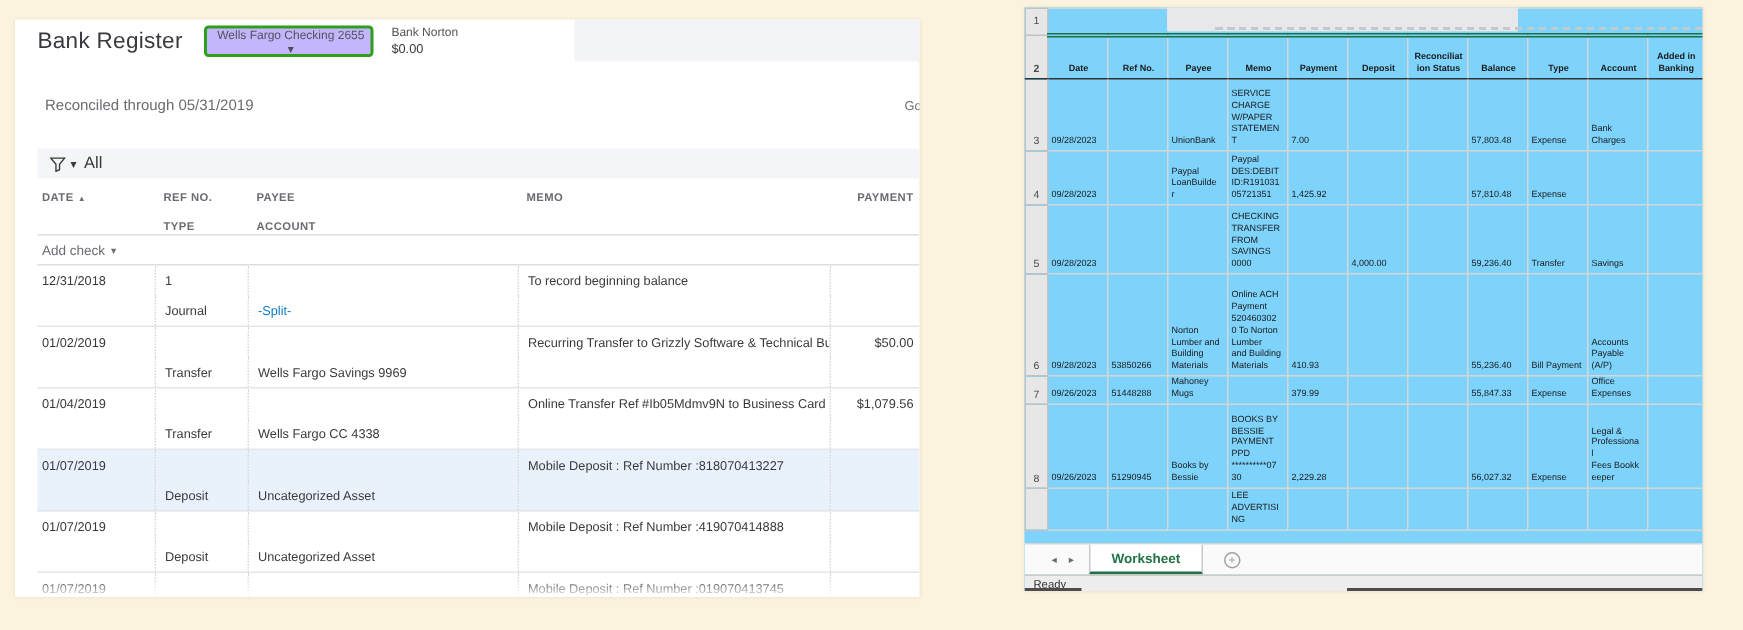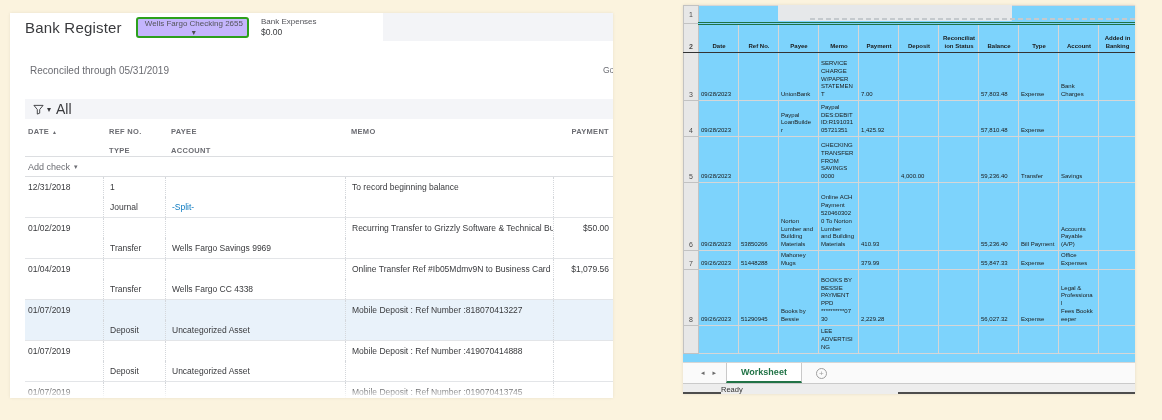--- a/index.html
+++ b/index.html
@@ -19,21 +19,21 @@
   .qb-select .car { font-size:8px; color:#4c4d53; }
   .qb-balance { margin-left:12px; line-height:1.25; }
   .qb-balance .lab { font-size:8px; color:#53545a; }
   .qb-balance .val { font-size:8.5px; color:#393a3d; }
   .qb-reconciled { position:absolute; left:20px; top:52px; font-size:10px; color:#6b6c72; }
   .qb-goto { position:absolute; left:593px; top:52px; font-size:8.5px; color:#6b6c72; white-space:nowrap; }
   .qb-filterbar { position:absolute; left:15px; top:86px; width:588px; height:20px;
     background:#f4f5f8; display:flex; align-items:center; padding-left:8px; }
   .qb-filterbar .funnel { width:11px; height:11px; }
   .qb-filterbar .car { font-size:8px; color:#393a3d; margin:0 5px 0 3px; }
-  .qb-filterbar .all { font-size:14px; color:#393a3d; }
+  .qb-filterbar .all { font-size:11px; color:#393a3d; }
 
   .qb-table { position:absolute; left:15px; top:106px; width:588px; }
   .qb-cols { display:flex; }
   .c-date { width:78px; padding-left:3px; }
   .c-ref  { width:62px; padding-left:6px; }
   .c-payee{ width:180px; padding-left:6px; }
   .c-memo { width:208px; padding-left:6px; }
   .c-pay  { width:60px; text-align:right; padding-right:4px; }
   .qb-thead { height:38px; border-bottom:1px solid #dcdee1; font-size:7.5px; font-weight:bold;
     color:#6b6c72; letter-spacing:.3px; }
@@ -71,41 +71,41 @@
   .xl-tabbar { position:absolute; left:0; top:357px; width:452px; height:21px;
     background:#fafafa; border-top:1px solid #d6d6d6; display:flex; align-items:stretch; }
   .xl-nav { display:flex; align-items:center; gap:8px; padding:0 10px 0 18px; color:#6a6a6a; font-size:7px; }
   .xl-tab { background:#fff; border-left:1px solid #c9c9c9; border-right:1px solid #c9c9c9;
     border-bottom:2px solid #217346; padding:0 14px; display:flex; align-items:center;
     font-size:9px; font-weight:bold; color:#217346; }
   .xl-addsheet { display:flex; align-items:center; margin-left:14px; }
   .xl-addsheet .circ { width:11px; height:11px; border:1px solid #9f9f9f; border-radius:50%;
     color:#9f9f9f; font-size:8px; line-height:9px; text-align:center; }
   .xl-status { position:absolute; left:0; top:378px; width:452px; height:11px;
-    background:#ededed; border-top:1px solid #cacaca; display:flex; align-items:center;padding-left:32px; }
+    background:#ededed; border-top:1px solid #cacaca; display:flex; align-items:center; }
   .xl-status .ready { font-size:7.5px; color:#333; padding-left:6px; }
   .xl-bottombar { position:absolute; left:0; top:388.5px; width:452px; height:1px; background:#9a9a9a; }
   .xl-seg-l { position:absolute; left:0; top:387px; width:38px; height:3px; background:#4d4d4d; }
   .xl-seg-r { position:absolute; left:215px; top:387px; width:237px; height:3px; background:#4d4d4d; }
 </style>
 </head>
 <body>
 
 <div class="qb-window">
   <div class="qb-topband"></div>
 
   <div class="qb-header">
     <div class="qb-title">Bank Register</div>
     <div class="qb-select">
       <span class="val">Wells Fargo Checking 2655</span>
       <span class="sep"></span>
       <span class="car">▾</span>
     </div>
     <div class="qb-balance">
-      <div class="lab">Bank Expenses</div>
+      <div class="lab">Bank Norton</div>
       <div class="val">$0.00</div>
     </div>
   </div>
 
   <div class="qb-reconciled">Reconciled through 05/31/2019</div>
   <div class="qb-goto">Go to</div>
 
   <div class="qb-filterbar">
     <svg class="funnel" viewBox="0 0 12 12">
       <path d="M1 1.5 H11 L7.3 6 V10 L4.7 11 V6 Z" fill="none" stroke="#393a3d" stroke-width="1"></path>

